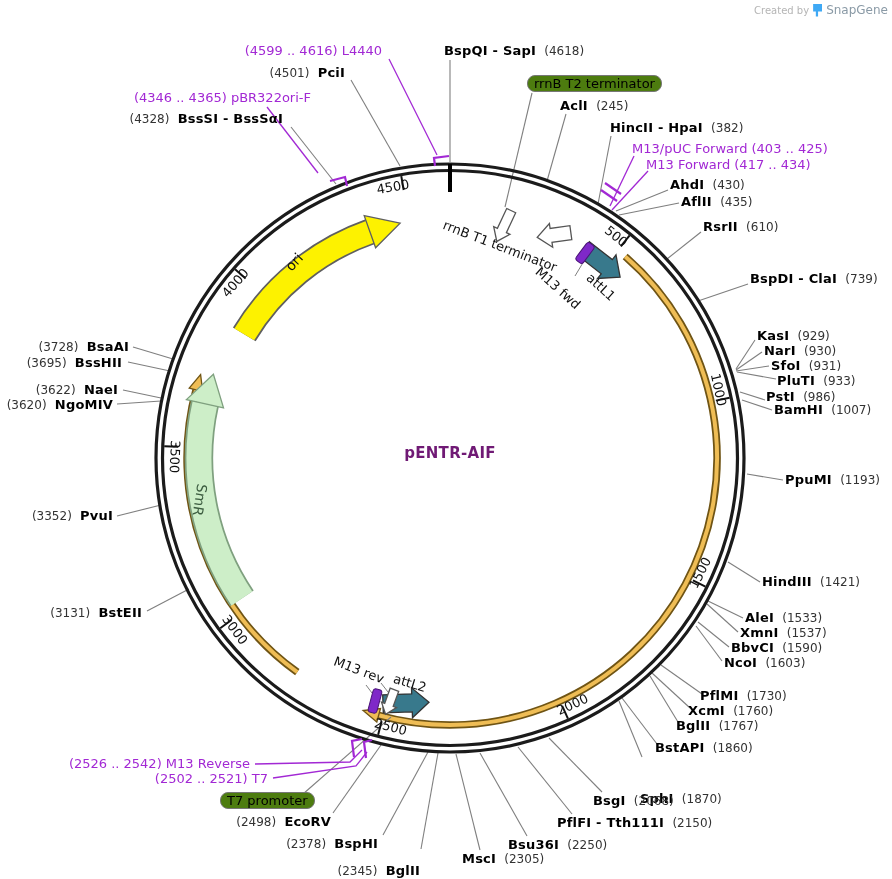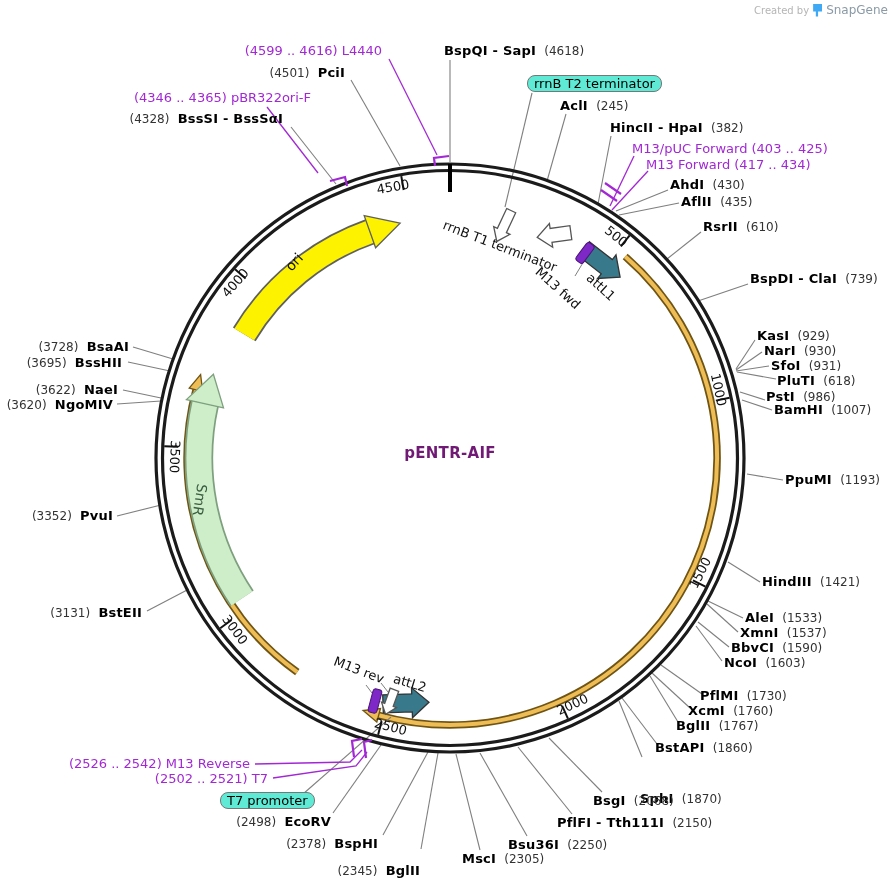--- a/index.html
+++ b/index.html
@@ -5,21 +5,21 @@
   html,body{margin:0;padding:0;background:#fff;}
   .stage{position:relative;width:892px;height:879px;background:#fff;overflow:hidden;
          font-family:"DejaVu Sans","Liberation Sans",sans-serif;}
   svg{position:absolute;left:0;top:0;}
   #labels{position:absolute;left:0;top:0;width:892px;height:879px;pointer-events:none;}
   .enz{position:absolute;white-space:nowrap;font-size:13px;line-height:14px;color:#333;}
   .enz b{color:#000;font-size:13px;letter-spacing:.2px;}
   .enz .pos{font-size:12px;color:#333;}
   .prim{position:absolute;white-space:nowrap;font-size:13px;line-height:14px;}
   .boxed{position:absolute;white-space:nowrap;font-size:13px;line-height:15px;color:#000;
-         border:1px solid #777;border-radius:8px;padding:0 6px;background:#5eead4;}
+         border:1px solid #777;border-radius:8px;padding:0 6px;background:#4d7c0f;}
   .inner-label{position:absolute;white-space:nowrap;font-size:13px;color:#111;}
   .center-title{position:absolute;left:320px;top:444px;width:260px;text-align:center;}
   .center-title .nm{font-size:15px;font-weight:bold;color:#701a75;letter-spacing:.3px;}
   .center-title .sz{font-size:13px;color:#222;margin-top:2px;}
   .watermark{position:absolute;right:4px;top:3px;display:flex;align-items:center;gap:4px;}
   .watermark .cb{font-size:10px;color:#b5b5b5;}
   .watermark .brand{font-size:12px;color:#8a9aa6;font-weight:500;}
   .logo{width:9px;height:13px;background:#3FA9F5;display:inline-block;
         clip-path:polygon(0 0,100% 0,100% 62%,55% 62%,55% 100%,30% 100%,30% 62%,0 62%);}
 </style>
@@ -136,21 +136,21 @@
       <div class="enz" style="top: 44px; left: 444px;"><b>BspQI - SapI</b>&nbsp; <span class="pos">(4618)</span></div>
       <div class="enz" style="top: 99px; left: 560px;"><b>AclI</b>&nbsp; <span class="pos">(245)</span></div>
       <div class="enz" style="top: 121px; left: 610px;"><b>HincII - HpaI</b>&nbsp; <span class="pos">(382)</span></div>
       <div class="enz" style="top: 178px; left: 670px;"><b>AhdI</b>&nbsp; <span class="pos">(430)</span></div>
       <div class="enz" style="top: 195px; left: 681px;"><b>AflII</b>&nbsp; <span class="pos">(435)</span></div>
       <div class="enz" style="top: 220px; left: 703px;"><b>RsrII</b>&nbsp; <span class="pos">(610)</span></div>
       <div class="enz" style="top: 272px; left: 750px;"><b>BspDI - ClaI</b>&nbsp; <span class="pos">(739)</span></div>
       <div class="enz" style="top: 329px; left: 757px;"><b>KasI</b>&nbsp; <span class="pos">(929)</span></div>
       <div class="enz" style="top: 344px; left: 764px;"><b>NarI</b>&nbsp; <span class="pos">(930)</span></div>
       <div class="enz" style="top: 359px; left: 771px;"><b>SfoI</b>&nbsp; <span class="pos">(931)</span></div>
-      <div class="enz" style="top: 374px; left: 777px;"><b>PluTI</b>&nbsp; <span class="pos">(618)</span></div>
+      <div class="enz" style="top: 374px; left: 777px;"><b>PluTI</b>&nbsp; <span class="pos">(933)</span></div>
       <div class="enz" style="top: 390px; left: 766px;"><b>PstI</b>&nbsp; <span class="pos">(986)</span></div>
       <div class="enz" style="top: 403px; left: 774px;"><b>BamHI</b>&nbsp; <span class="pos">(1007)</span></div>
       <div class="enz" style="top: 473px; left: 785px;"><b>PpuMI</b>&nbsp; <span class="pos">(1193)</span></div>
       <div class="enz" style="top: 575px; left: 762px;"><b>HindIII</b>&nbsp; <span class="pos">(1421)</span></div>
       <div class="enz" style="top: 611px; left: 745px;"><b>AleI</b>&nbsp; <span class="pos">(1533)</span></div>
       <div class="enz" style="top: 626px; left: 740px;"><b>XmnI</b>&nbsp; <span class="pos">(1537)</span></div>
       <div class="enz" style="top: 641px; left: 731px;"><b>BbvCI</b>&nbsp; <span class="pos">(1590)</span></div>
       <div class="enz" style="top: 656px; left: 724px;"><b>NcoI</b>&nbsp; <span class="pos">(1603)</span></div>
       <div class="enz" style="top: 689px; left: 700px;"><b>PflMI</b>&nbsp; <span class="pos">(1730)</span></div>
       <div class="enz" style="top: 704px; left: 688px;"><b>XcmI</b>&nbsp; <span class="pos">(1760)</span></div>

